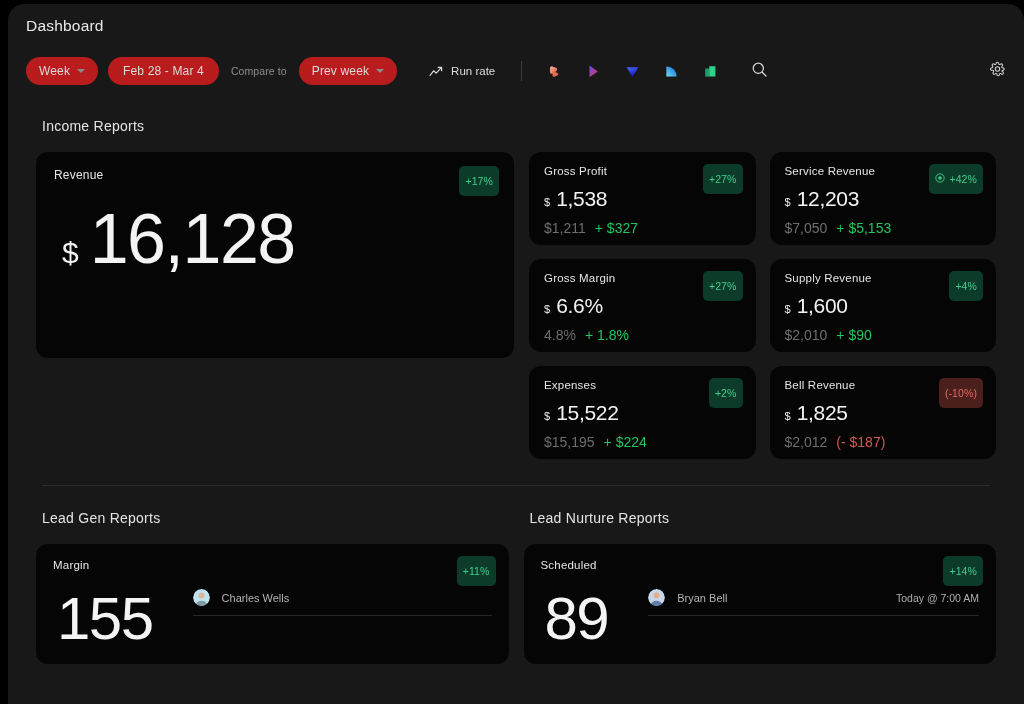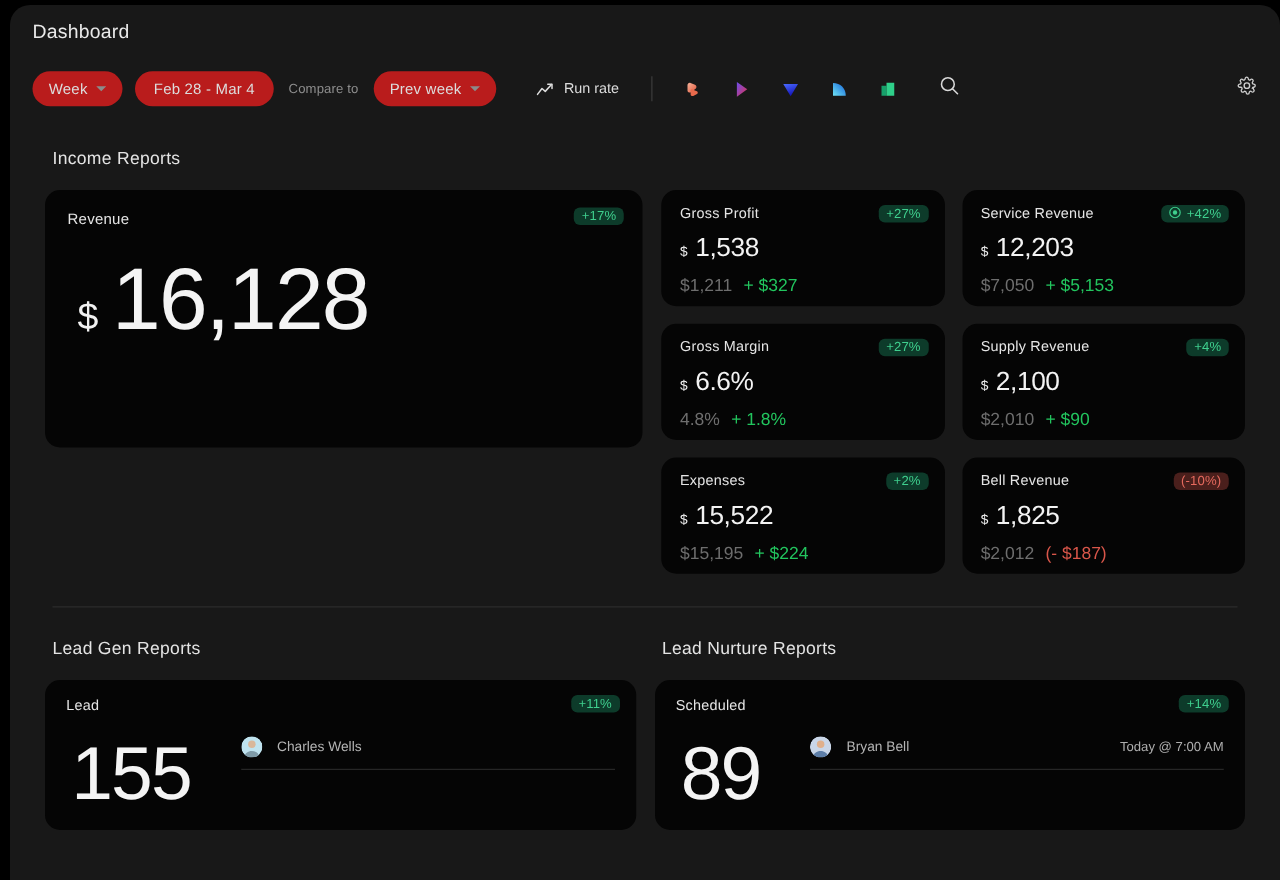--- a/index.html
+++ b/index.html
@@ -159,21 +159,21 @@
     font-size: 11.5px;
     color: #e5e5e5;
     letter-spacing: .2px;
   }
   .card-label.hero { font-size: 12px; }
 
   .badge {
     position: absolute;
     right: 13px;
     top: 12px;
-    height: 14px;
+    height: 30px;
     border-radius: 5px;
     padding: 0 6px;
     display: inline-flex;
     align-items: center;
     gap: 4px;
     font-size: 10.5px;
     letter-spacing: .1px;
   }
   .badge.pos { background: #0d3b2a; color: #3fcf8e; }
   .badge.neg { background: #4a1f1c; color: #e66a5e; }
@@ -460,21 +460,21 @@
               <span class="sm-delta "><span>+</span> <span>1.8%</span></span>
             </div>
           </div>
           <div class="card card-sm">
             <div class="card-label">Supply Revenue</div>
             <div class="badge pos">
               <span>+4%</span>
             </div>
             <div class="sm-value">
               <span class="sm-cur">$</span>
-              <span class="sm-num">2,100</span>
+              <span class="sm-num">1,600</span>
             </div>
             <div class="sm-sub">
               <span class="sm-prev">$2,010</span>
               <span class="sm-delta "><span>+</span> <span>$90</span></span>
             </div>
           </div>
           <div class="card card-sm">
             <div class="card-label">Expenses</div>
             <div class="badge pos">
               <span>+2%</span>
@@ -505,21 +505,21 @@
         </div>
     </div>
 
     <div class="divider"></div>
 
     <div class="bottom-grid">
 
       <div class="bottom-col">
         <div class="section-title">Lead Gen Reports</div>
         <div class="card card-lead">
-          <div class="card-label">Lead</div>
+          <div class="card-label">Margin</div>
           <div class="badge pos">
             <span>+11%</span>
           </div>
           <div class="lead-body">
             <div class="lead-num">155</div>
             <div class="lead-list">
               <div class="lead-row">
                 <span class="avatar">
                   <svg viewBox="0 0 17 17" width="17" height="17">
                     <circle cx="8.5" cy="8.5" r="8.5" fill="#bfe3ef"></circle>

